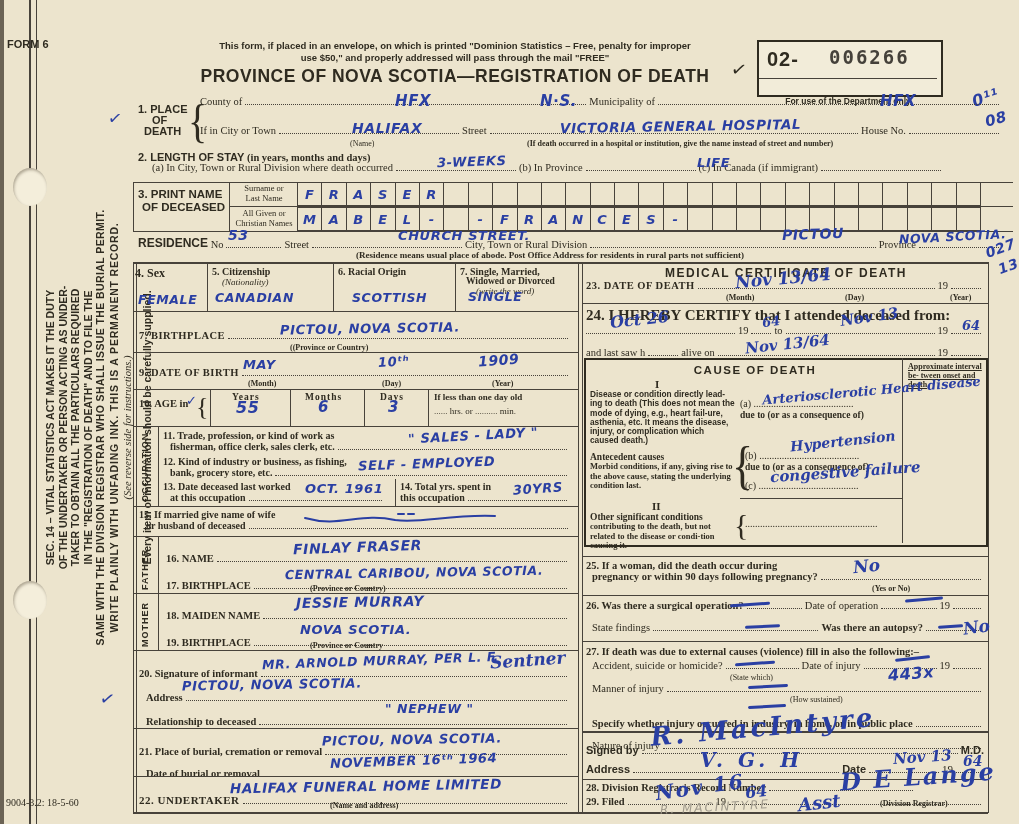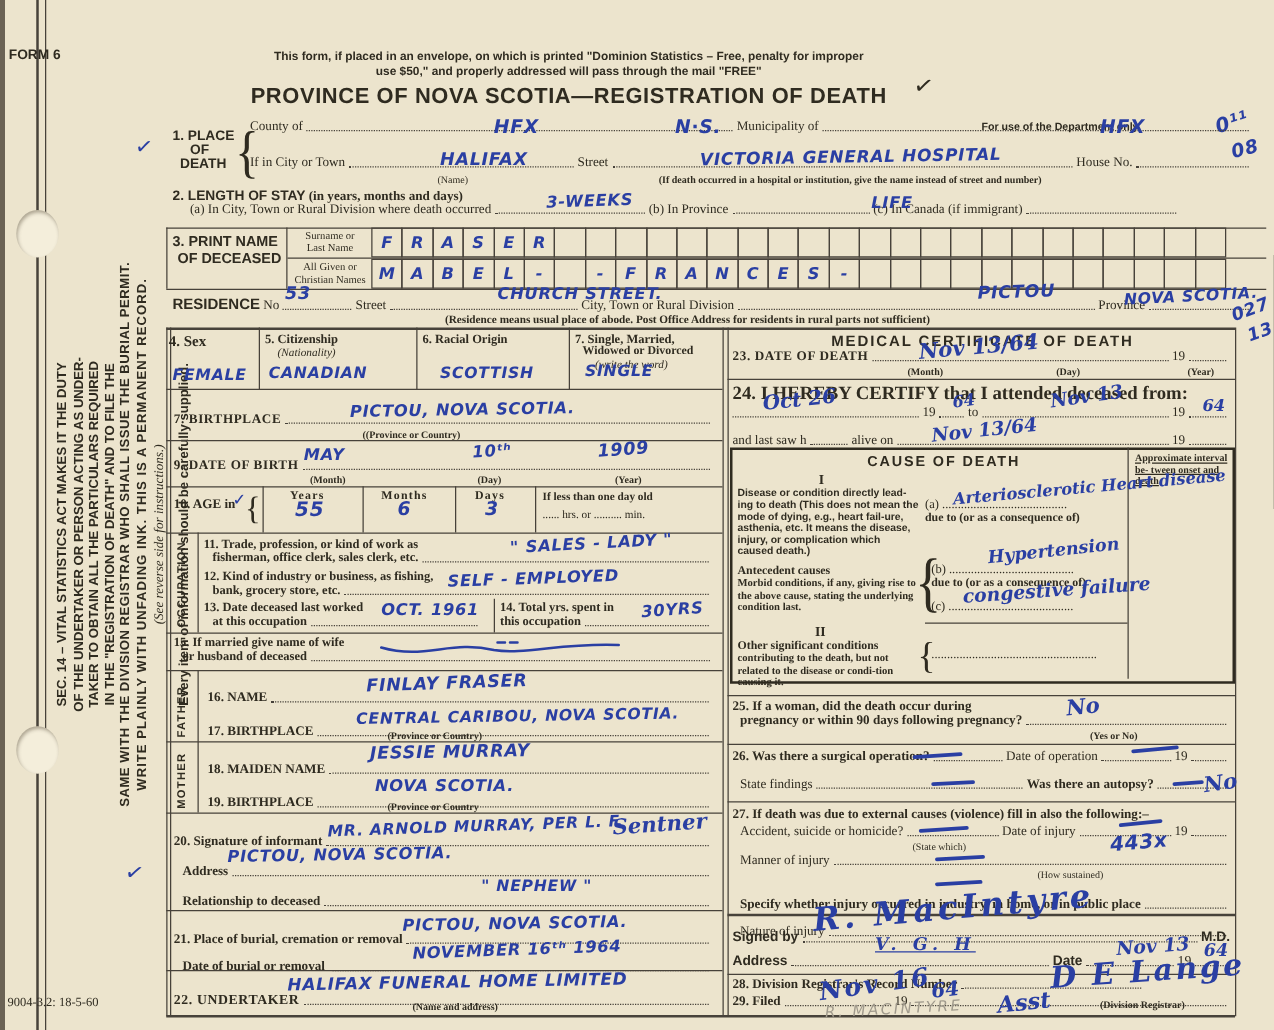--- a/index.html
+++ b/index.html
@@ -50,20 +50,25 @@
     <div class="sans b" style="font-size:10.5px;line-height:16px;text-align:center;margin-top:4px;">Every item of information should be carefully supplied.</div>
   </div>
   <div class="abs check" style="left:108px;top:108px;font-size:17px;transform:rotate(8deg);">✓</div>
   <div class="abs check" style="left:100px;top:688px;font-size:18px;transform:rotate(12deg);">✓</div>
   <div class="abs serif" style="left:6px;top:797px;font-size:10px;">9004-3.2: 18-5-60</div>
 
   <div class="abs sans b" style="left:175px;top:40px;width:560px;font-size:9.5px;text-align:center;">This form, if placed in an envelope, on which is printed "Dominion Statistics – Free, penalty for improper</div>
   <div class="abs sans b" style="left:175px;top:52px;width:560px;font-size:9.5px;text-align:center;">use $50," and properly addressed will pass through the mail "FREE"</div>
   <div class="abs sans b" style="left:150px;top:66px;width:610px;font-size:17.5px;text-align:center;letter-spacing:.5px;">PROVINCE OF NOVA SCOTIA—REGISTRATION OF DEATH</div>
 
+  <div class="abs" style="left:757px;top:40px;width:182px;height:53px;border:2.5px solid #2f2b20;background:#f2ecd9;">
+    <div class="abs sans b" style="left:8px;top:6px;font-size:20px;letter-spacing:1px;">02-</div>
+    <div class="abs" style="left:70px;top:4px;font-size:19px;font-family:'DejaVu Sans Mono',monospace;font-weight:bold;color:#45413a;letter-spacing:2px;">006266</div>
+    <div class="hline" style="left:0;top:36px;width:178px;"></div>
+  </div>
   <div class="abs check" style="left:731px;top:58px;font-size:19px;color:#2f2b20;transform:rotate(10deg);">✓</div>
   <div class="abs sans b" style="left:757px;top:96px;width:182px;font-size:8.5px;text-align:center;">For use of the Department only</div>
   <div class="abs hw" style="left:972px;top:88px;font-size:16px;transform:rotate(-18deg);">0¹¹</div>
   <div class="abs hw" style="left:985px;top:110px;font-size:15px;transform:rotate(-15deg);">08</div>
 
   <div class="abs sans b" style="left:138px;top:103px;font-size:11px;">1. PLACE</div>
   <div class="abs sans b" style="left:152px;top:114px;font-size:11px;">OF</div>
   <div class="abs sans b" style="left:144px;top:125px;font-size:11px;">DEATH</div>
   <div class="abs brace" style="left:188px;top:98px;font-size:40px;transform:scaleY(1.15);">{</div>
 
@@ -520,21 +525,21 @@
     <span class="lead" style="max-width:28px;"></span>
   </div>
   <div class="abs serif sub" style="left:730px;top:673px;">(State which)</div>
   <span class="dash abs" style="left:735px;top:662px;width:40px;transform:rotate(-4deg);"></span>
   <span class="dash abs" style="left:895px;top:657px;width:35px;transform:rotate(-6deg);"></span>
   <div class="abs hw" style="left:888px;top:664px;font-size:16px;transform:rotate(-5deg);">443x</div>
   <div class="abs row" style="left:592px;top:683px;width:392px;font-size:10.5px;">
     <span class="serif">Manner of injury</span>
     <span class="lead"></span>
   </div>
-  <div class="abs serif sub" style="left:790px;top:695px;margin-left:40px;">(How sustained)</div>
+  <div class="abs serif sub" style="left:790px;top:695px;">(How sustained)</div>
   <span class="dash abs" style="left:748px;top:685px;width:40px;transform:rotate(-3deg);"></span>
   <div class="abs row" style="left:592px;top:704px;width:392px;font-size:10.5px;margin-top:36px;">
     <span class="serif">Nature of injury</span>
     <span class="lead"></span>
   </div>
   <span class="dash abs" style="left:748px;top:705px;width:38px;transform:rotate(-3deg);"></span>
   <div class="abs row" style="left:592px;top:718px;width:392px;font-size:10.5px;">
     <span class="serif b">Specify whether injury occurred in industry, in home, or in public place</span>
     <span class="lead"></span>
   </div>
@@ -547,21 +552,21 @@
   </div>
   <div class="abs cur" style="left:650px;top:712px;font-size:26px;transform:rotate(-5deg);letter-spacing:3px;">R. MacIntyre</div>
   <div class="abs row" style="left:586px;top:763px;width:398px;font-size:11px;">
     <span class="sans b">Address</span>
     <span class="lead"></span>
     <span class="sans b">Date</span>
     <span class="lead" style="max-width:70px;"></span>
     <span class="serif">19</span>
     <span class="lead" style="max-width:25px;"></span>
   </div>
-  <div class="abs cur" style="left:700px;top:748px;font-size:14px;letter-spacing:4px;text-decoration:underline;">V. G. H</div>
+  <div class="abs cur" style="left:700px;top:748px;font-size:20px;letter-spacing:4px;">V. G. H</div>
   <div class="abs cur" style="left:893px;top:748px;font-size:15px;transform:rotate(-4deg);">Nov 13</div>
   <div class="abs cur" style="left:963px;top:753px;font-size:14px;">64</div>
   <div class="hline" style="left:582px;top:779px;width:406px;"></div>
 
   <div class="abs row" style="left:586px;top:782px;width:330px;font-size:10.5px;">
     <span class="serif b">28. Division Registrar's Record Number</span>
     <span class="lead"></span>
   </div>
   <div class="abs row" style="left:586px;top:796px;width:398px;font-size:10.5px;">
     <span class="serif b">29. Filed</span>

